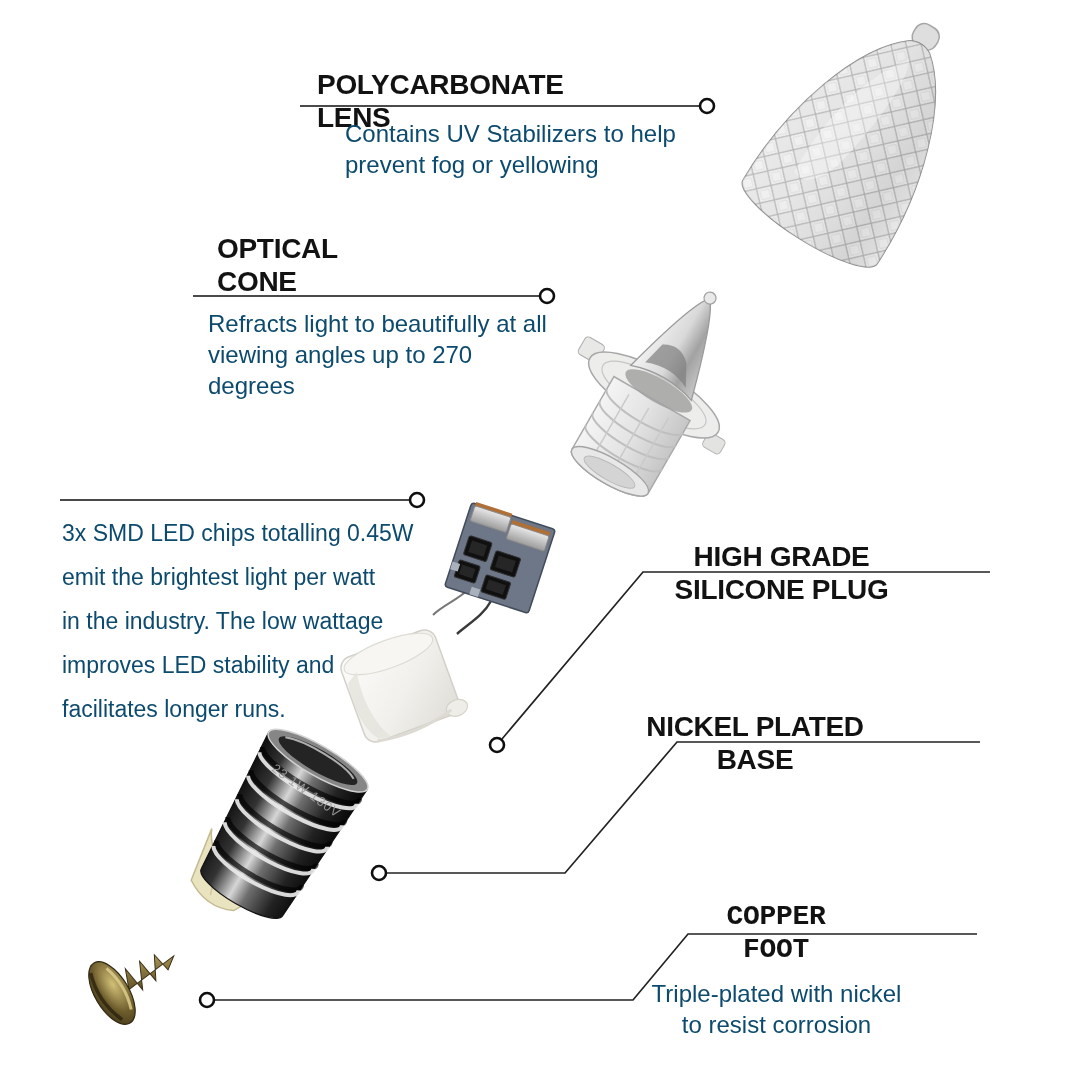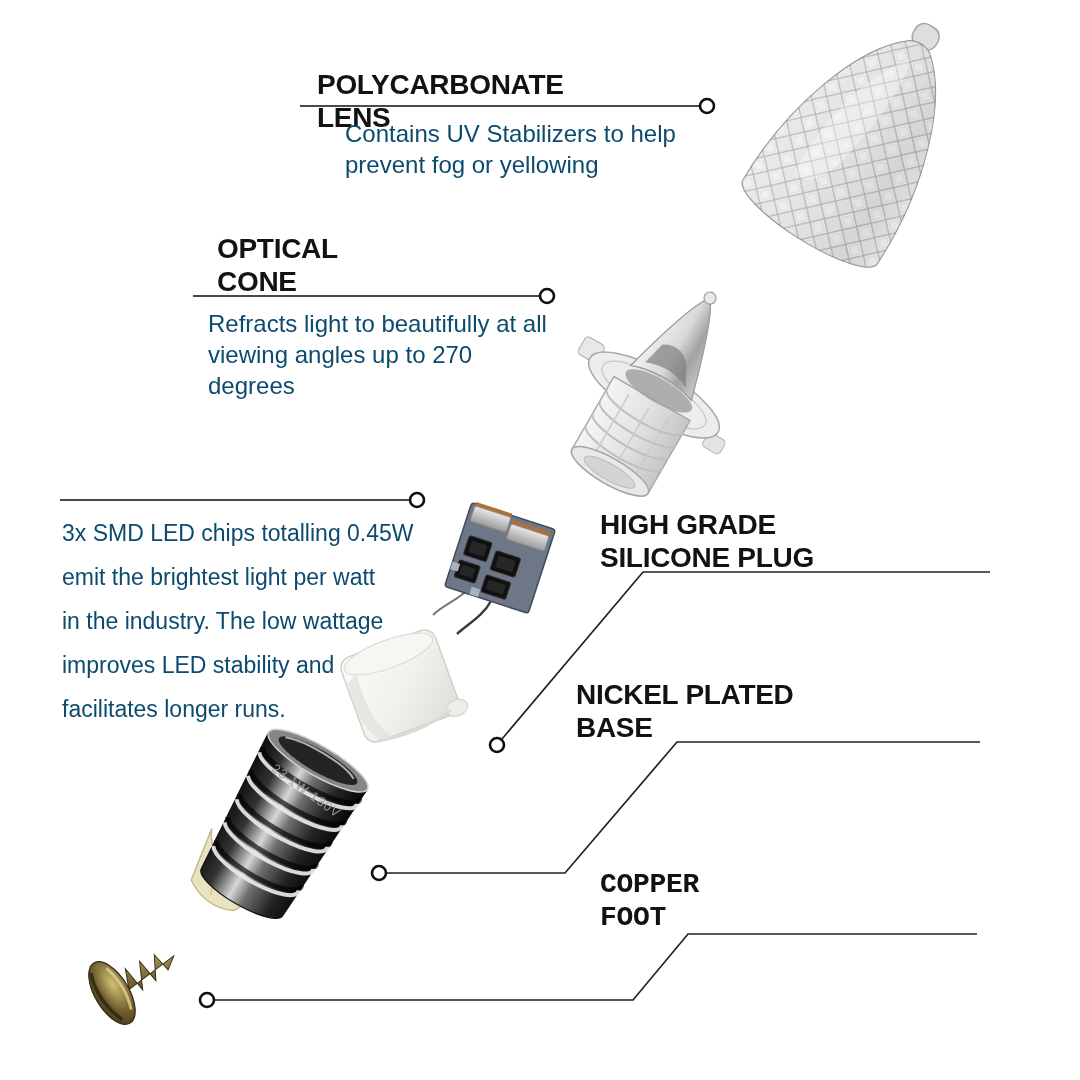--- a/index.html
+++ b/index.html
@@ -9,21 +9,21 @@
   }
   .diagram-svg{position:absolute;left:0;top:0;width:1080px;height:1080px;}
   .co-title{
     position:absolute;font-weight:bold;font-size:28px;line-height:33px;
     color:#121212;white-space:pre-line;letter-spacing:-0.3px;
   }
   .co-desc{
     position:absolute;font-size:24px;line-height:31px;color:#0c4a6e;
     white-space:pre-line;
   }
-  .right{text-align:left;}
+  .right{text-align:center;margin-top:32px;}
   #co1-title{left:317px;top:54px;margin-top:14px;}
   #co1-desc{left:345px;top:118px;}
   #co2-title{left:217px;top:232px;}
   #co2-desc{left:208px;top:308px;}
   #co3-title{left:87px;top:436px;}
   #co3-desc{left:62px;top:511px;font-size:23px;line-height:44px;}
   #co4-title{left:600px;width:363px;top:508px;}
   #co4-desc{left:600px;width:358px;top:584px;}
   #co5-title{left:576px;width:358px;top:678px;}
   #co5-desc{left:600px;width:318px;top:757px;}
@@ -221,14 +221,16 @@
 facilitates longer runs.</div>
 
   <div class="co-title right" id="co4-title">HIGH GRADE
 SILICONE PLUG</div>
 
   <div class="co-title right" id="co5-title">NICKEL PLATED
 BASE</div>
 
   <div class="co-title right" id="co6-title">COPPER
 FOOT</div>
+  <div class="co-desc right" id="co6-desc">Triple-plated with nickel
+to resist corrosion</div>
 
 </div>
 
 </body></html>

